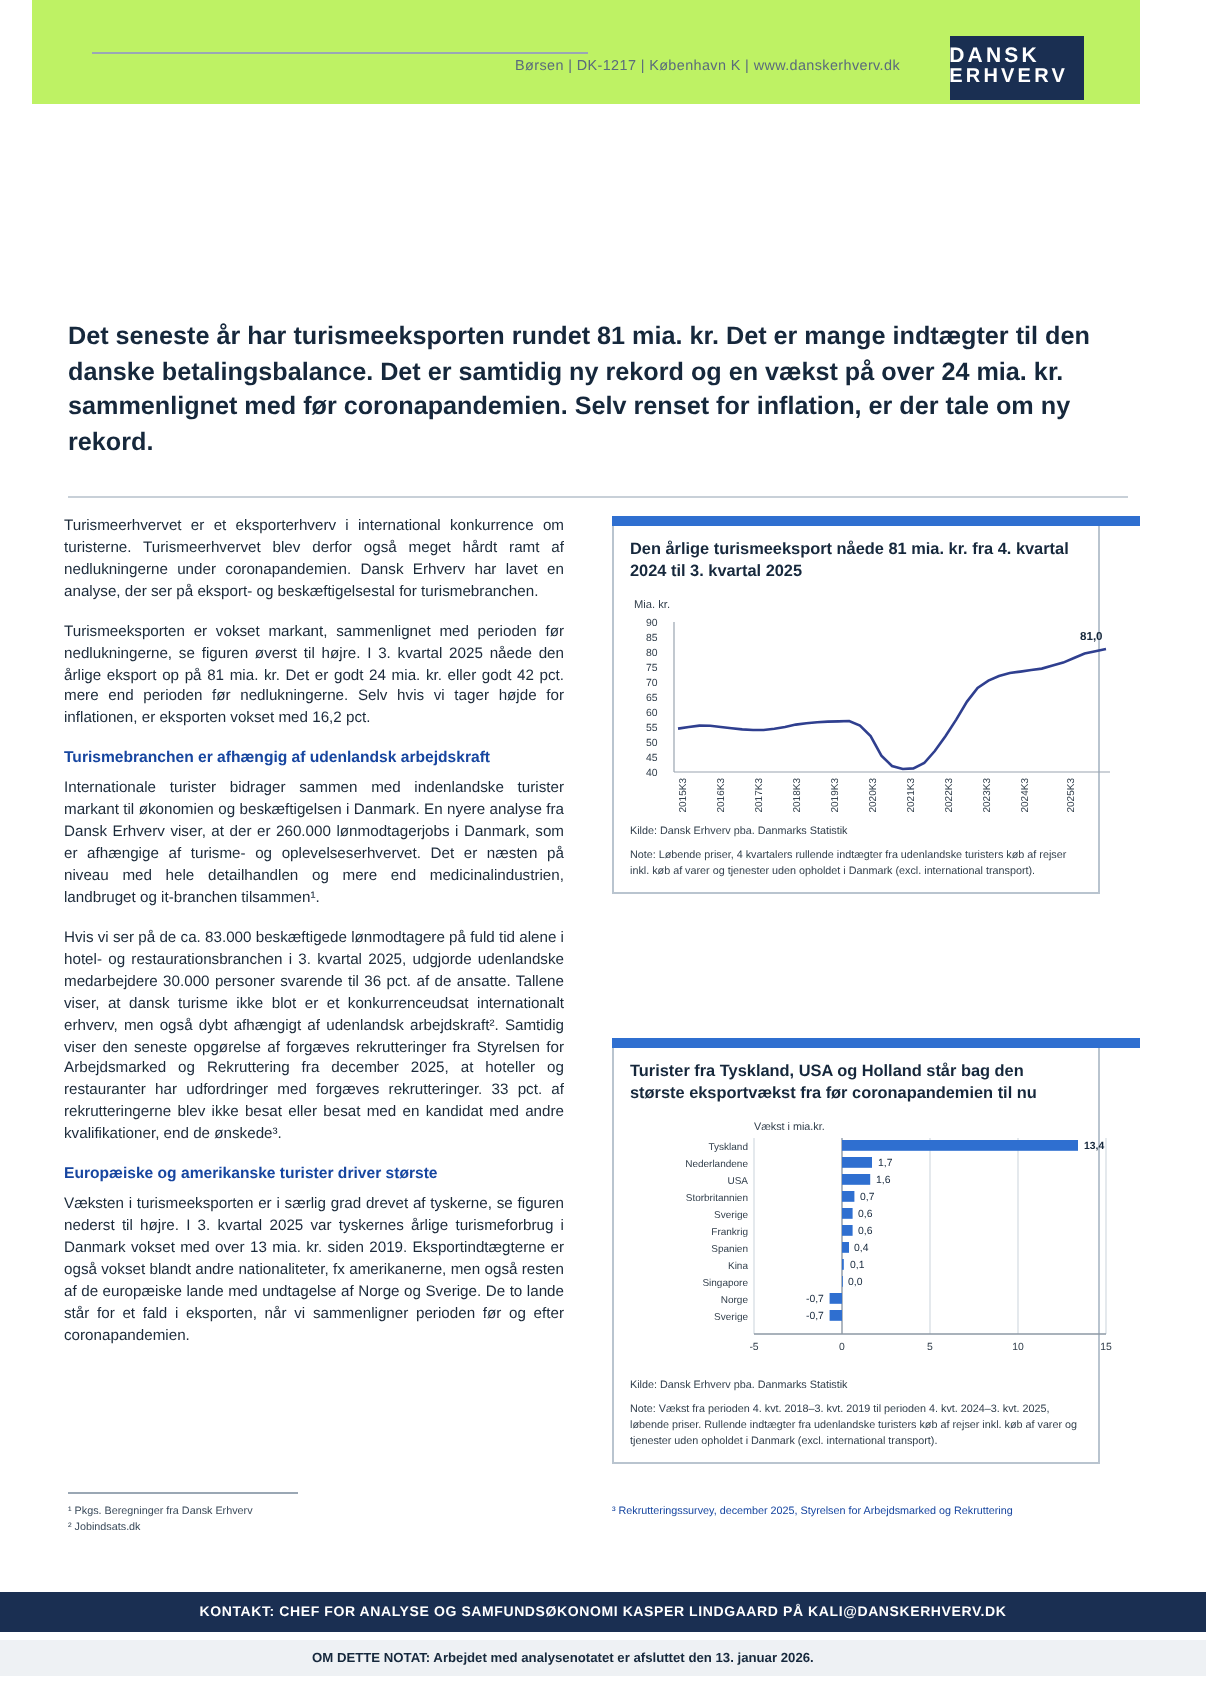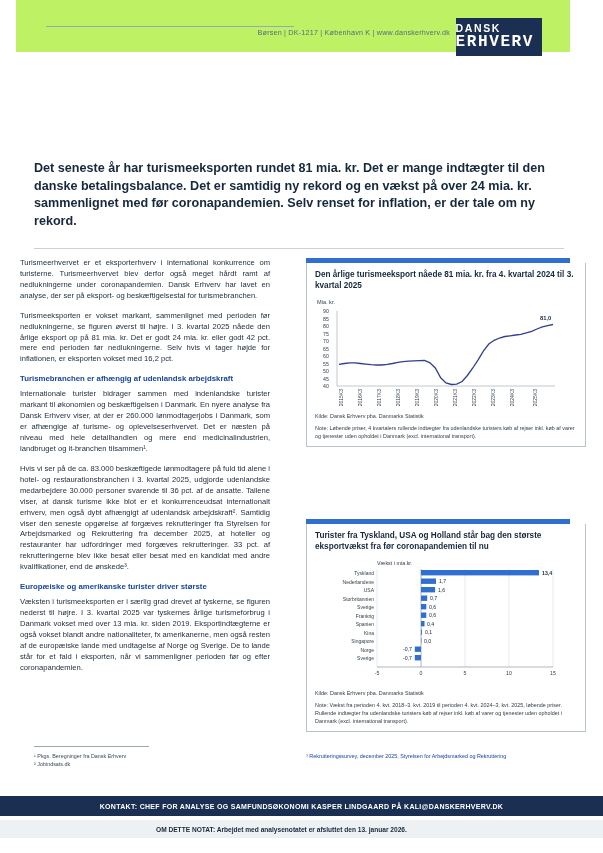--- a/index.html
+++ b/index.html
@@ -31,40 +31,40 @@
     text-align: right;
   }
   .logo {
     position: absolute; right: 28px; top: 18px;
     background: #1a2f52; color: #fff;
     padding: 5px 8px 6px 0;
     line-height: 1.02;
     text-align: left;
   }
   .logo .l1 { font-size: 10.5px; font-weight: bold; letter-spacing: 1.6px; }
-  .logo .l2 { font-size: 16px; font-weight: bold; letter-spacing: 1.6px; font-family: Liberation Mono, monospace; }
+  .logo .l2 { font-size: 10px; font-weight: bold; letter-spacing: 1.6px; }
   
   .headline {
     position: absolute; left: 32px; top: 62px; width: 540px;
     color: #1746a0;
     font-size: 27px; font-weight: bold; line-height: 1.18;
     letter-spacing: -0.2px;
   }
   .lead {
     position: absolute; left: 34px; top: 160px; width: 530px;
     font-size: 12.6px; font-weight: bold; line-height: 1.40;
     color: #16283c;
   }
   .hr-under-lead {
     position: absolute; left: 34px; top: 248px; width: 530px; height: 1px;
     background: #c8d0d8;
   }
   
   .col-left {
-    position: absolute; left: 20px; top: 258px; width: 250px;
+    position: absolute; left: 32px; top: 258px; width: 250px;
   }
   .col-left p {
     margin: 0 0 9px 0;
     font-size: 7.6px; line-height: 1.44; text-align: justify; color: #1b2a3a;
   }
   .col-left h3 {
     margin: 6px 0 5px 0;
     font-size: 7.8px; color: #1746a0; font-weight: bold; line-height: 1.3;
   }
   .footnotes {
@@ -74,21 +74,21 @@
   .footnotes-right {
     position: absolute; left: 306px; top: 752px; width: 260px;
     font-size: 5.4px; color: #1746a0; line-height: 1.5;
   }
   .rule-footnote {
     position: absolute; left: 34px; top: 746px; width: 115px; height: 1px;
     background: #9aa7b4;
   }
   
   .fig {
-    position: absolute; left: 306px; width: 280px;
+    position: absolute; left: 306px; width: 244px;
     border: 0;
   }
   .fig-bar {
     height: 5px; background: #2f6fd0; width: 264px;
   }
   .fig-box {
     border: 1px solid #b9c4cf; border-top: 0;
     background: #fff;
     padding: 7px 8px 6px 8px;
   }

